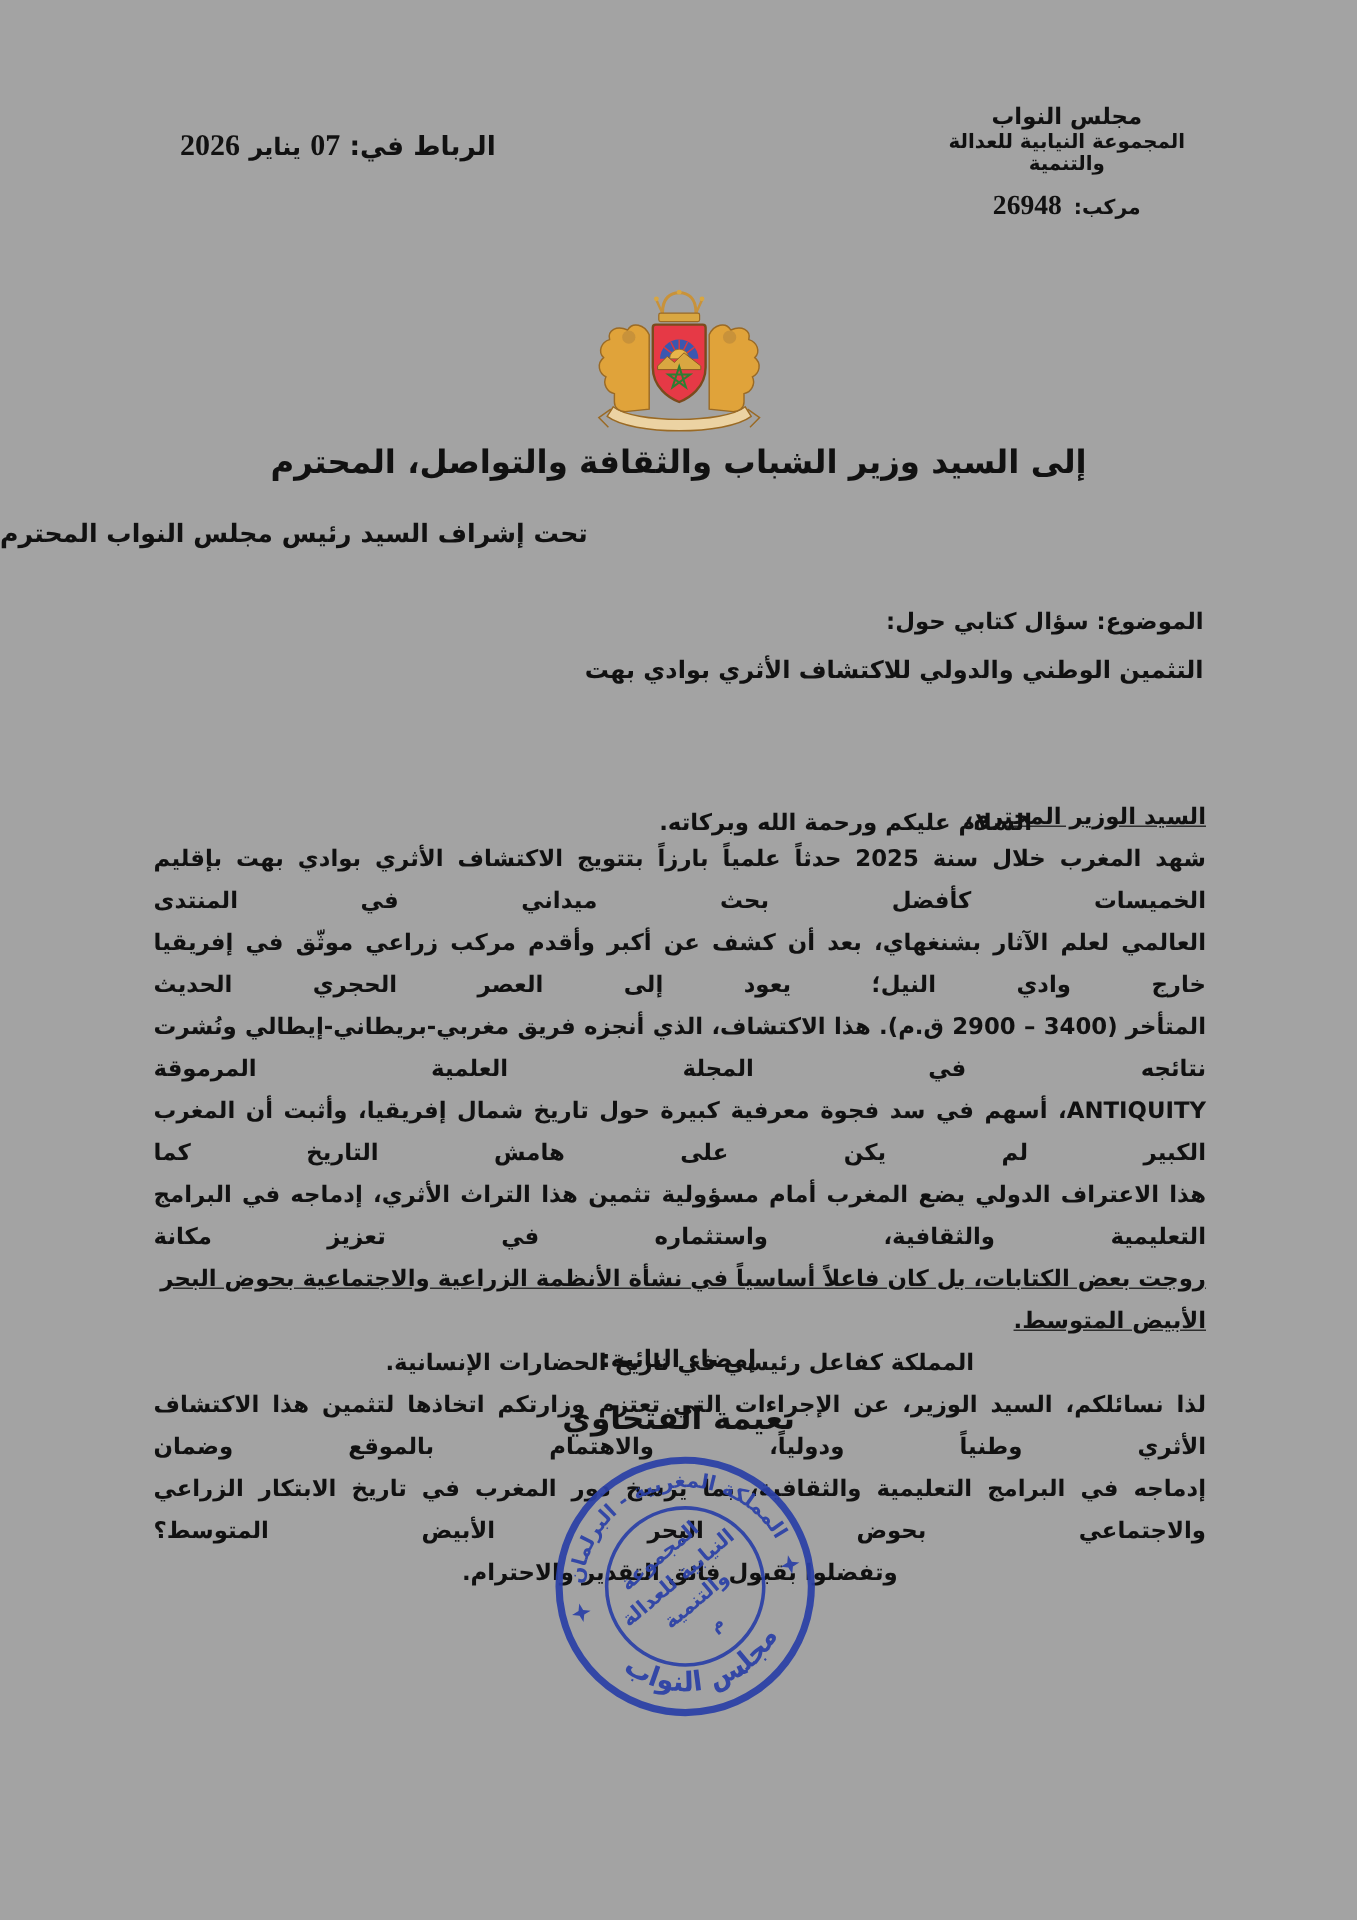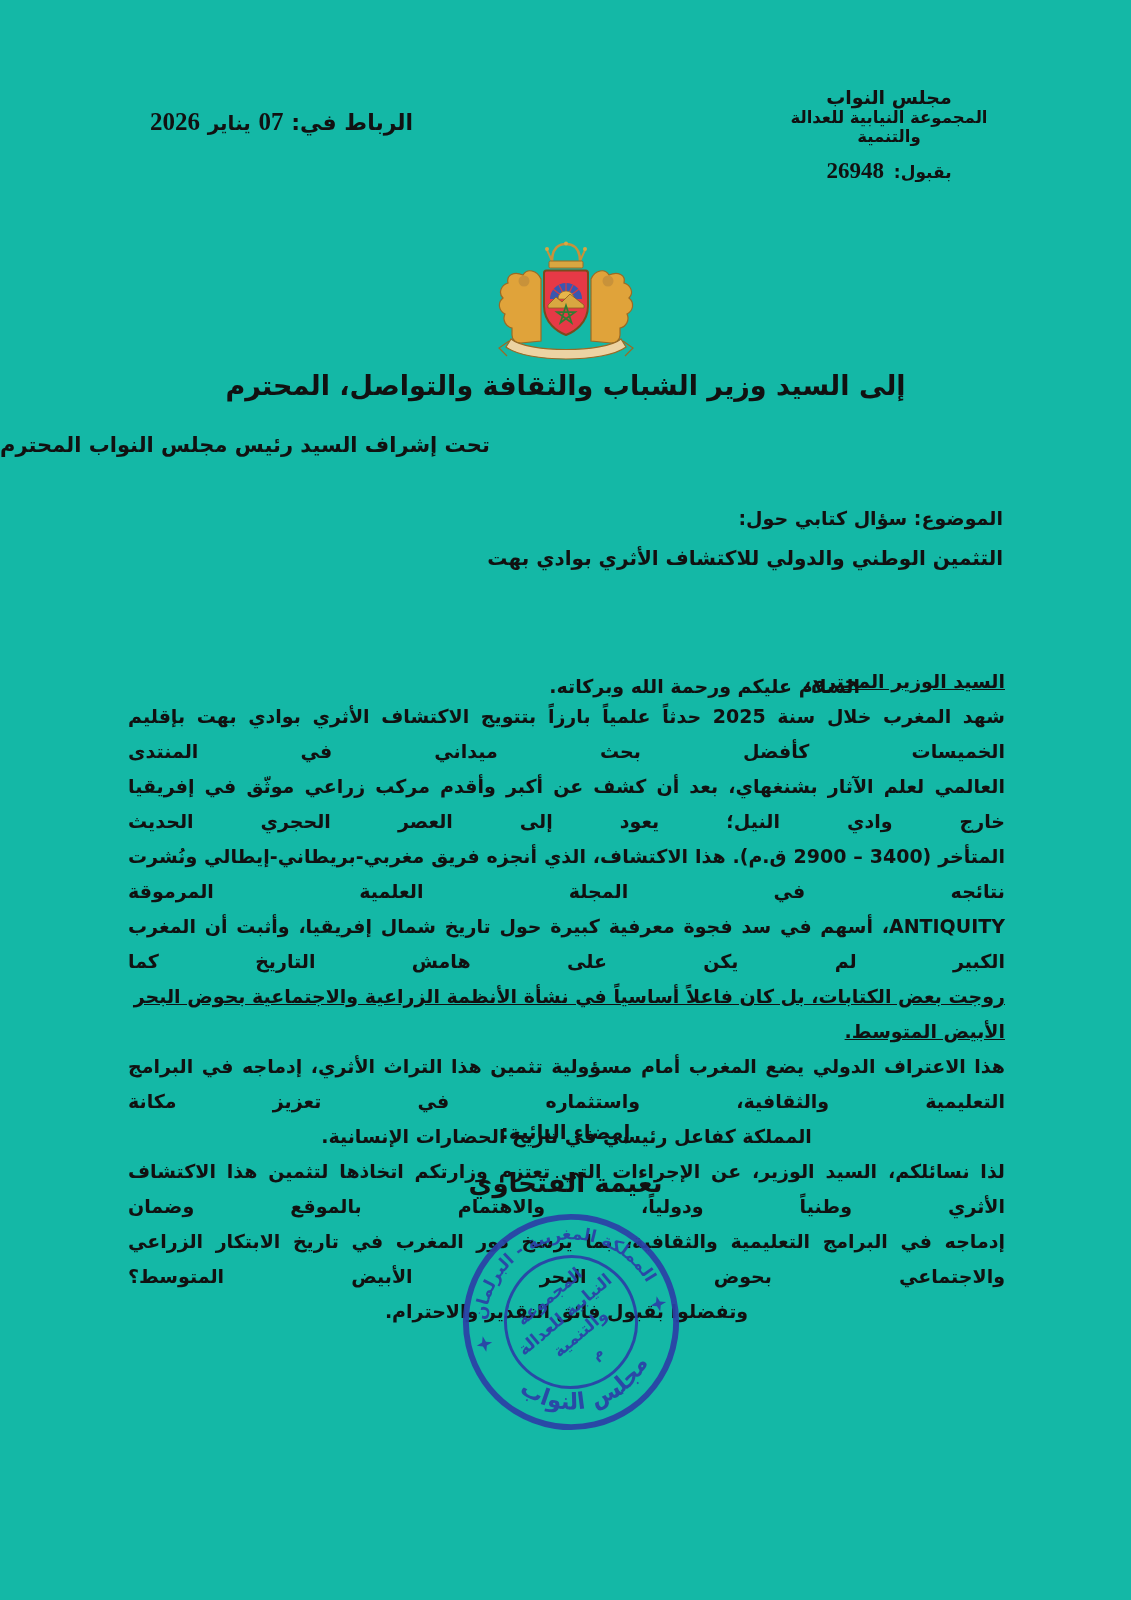--- a/index.html
+++ b/index.html
@@ -1,19 +1,19 @@
 <!DOCTYPE html>
 <html lang="ar" dir="rtl"><head>
 <meta charset="utf-8">
 <style>
   html,body{margin:0;padding:0;background:#ffffff;}
   .page{
     position:relative;
     width:1131px;height:1600px;
-    background:#14b8a6;
+    background:#a3a3a3;
     font-family:"DejaVu Sans", sans-serif;
     color:#111;
     direction:rtl;
     overflow:hidden;
   }
   
   .org-block{
     position:absolute; top:86px; right:112px; width:260px;
     text-align:center; font-weight:700;
   }
@@ -59,21 +59,21 @@
 </style>
 </head>
 <body>
 
 <div class="page">
 
   <div class="org-block">
     <div class="org-line1">مجلس النواب</div>
     <div class="org-line2">المجموعة النيابية للعدالة والتنمية</div>
     <div class="ref-line">
-      <span>بقبول:</span>
+      <span>مركب:</span>
       <span class="ref-number">26948</span>
     </div>
   </div>
 
   <div class="date-line">
     <span>الرباط في:</span>
     <span class="date-num">07</span>
     <span class="date-month">يناير</span>
     <span class="date-num">2026</span>
   </div>
@@ -121,22 +121,22 @@
   <div class="subject-title">التثمين الوطني والدولي للاكتشاف الأثري بوادي بهت</div>
 
   <div class="greeting-line">السلام عليكم ورحمة الله وبركاته.</div>
 
   <div class="body-block">
     <div class="body-line lr">السيد الوزير المحترم،</div>
     <div class="body-line lj">شهد المغرب خلال سنة 2025 حدثاً علمياً بارزاً بتتويج الاكتشاف الأثري بوادي بهت بإقليم الخميسات كأفضل بحث ميداني في المنتدى</div>
     <div class="body-line lj">العالمي لعلم الآثار بشنغهاي، بعد أن كشف عن أكبر وأقدم مركب زراعي موثّق في إفريقيا خارج وادي النيل؛ يعود إلى العصر الحجري الحديث</div>
     <div class="body-line lj">المتأخر (3400 – 2900 ق.م). هذا الاكتشاف، الذي أنجزه فريق مغربي-بريطاني-إيطالي ونُشرت نتائجه في المجلة العلمية المرموقة</div>
     <div class="body-line lj">ANTIQUITY، أسهم في سد فجوة معرفية كبيرة حول تاريخ شمال إفريقيا، وأثبت أن المغرب الكبير لم يكن على هامش التاريخ كما</div>
+    <div class="body-line lj">هذا الاعتراف الدولي يضع المغرب أمام مسؤولية تثمين هذا التراث الأثري، إدماجه في البرامج التعليمية والثقافية، واستثماره في تعزيز مكانة</div>
     <div class="body-line lr">روجت بعض الكتابات، بل كان فاعلاً أساسياً في نشأة الأنظمة الزراعية والاجتماعية بحوض البحر الأبيض المتوسط.</div>
-    <div class="body-line lj">هذا الاعتراف الدولي يضع المغرب أمام مسؤولية تثمين هذا التراث الأثري، إدماجه في البرامج التعليمية والثقافية، واستثماره في تعزيز مكانة</div>
     <div class="body-line lc">المملكة كفاعل رئيسي في تاريخ الحضارات الإنسانية.</div>
     <div class="body-line lj">لذا نسائلكم، السيد الوزير، عن الإجراءات التي تعتزم وزارتكم اتخاذها لتثمين هذا الاكتشاف الأثري وطنياً ودولياً، والاهتمام بالموقع وضمان</div>
     <div class="body-line lj">إدماجه في البرامج التعليمية والثقافية، بما يرسخ دور المغرب في تاريخ الابتكار الزراعي والاجتماعي بحوض البحر الأبيض المتوسط؟</div>
     <div class="body-line lc">وتفضلوا بقبول فائق التقدير والاحترام.</div>
   </div>
 
   <div class="sig-label">إمضاء النائبة:</div>
   <div class="sig-name">نعيمة الفتحاوي</div>
 
   <svg class="stamp" viewBox="0 0 240 240" aria-hidden="true">

